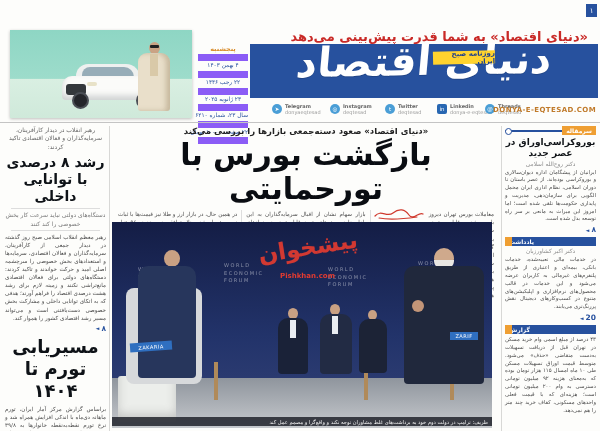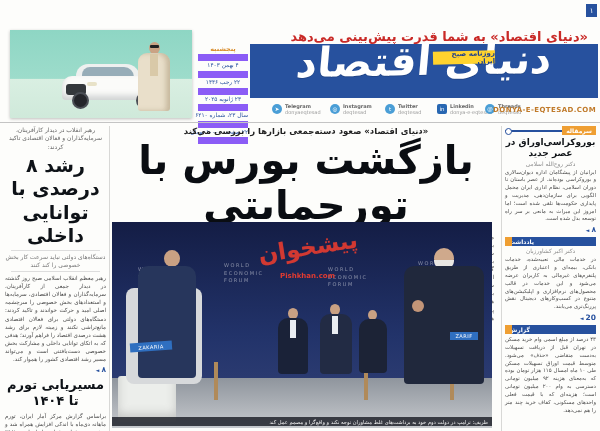--- a/index.html
+++ b/index.html
@@ -44,40 +44,40 @@
   .hline{left:0;top:122px;width:600px;height:1px;background:#c4c4c4;}
   .vline{width:1px;background:#d8d8d6;top:126px;height:305px;}
   
   .kicker{font-size:6px;color:#666;text-align:center;line-height:1.4;}
   .bodytxt{font-size:5.6px;color:#4c4c4c;text-align:justify;line-height:1.45;}
   .pageref{display:flex;gap:2px;align-items:center;justify-content:flex-end;direction:ltr;margin:2px 0 3px;}
   .pageref .num{color:#27519e;font-weight:bold;font-size:7.5px;}
   .pageref .arr{color:#27519e;font-size:5px;}
   
   .leftcol{left:5px;top:126px;width:101px;}
-  .lc-h1{font-size:19px;font-weight:bold;color:#0e1217;text-align:center;line-height:1.22;margin:3px 0;}
+  .lc-h1{font-size:14px;font-weight:bold;color:#0e1217;text-align:center;line-height:1.22;margin:3px 0;}
   .thinrule{height:1px;background:#ddd;margin:2px 6px;}
   .subhead{font-size:6px;color:#7a7a7a;text-align:center;line-height:1.35;margin:1px 0;}
   
   .rightcol{left:505px;top:126px;width:91px;}
   .tagrow{position:relative;height:9px;margin-bottom:2px;}
   .tagrow .line{position:absolute;top:4px;left:0;right:0;height:1.5px;background:#27519e;}
   .tagrow .ring{position:absolute;left:0;top:1.5px;width:5px;height:5px;border:1.5px solid #27519e;border-radius:50%;background:#fff;}
   .tagbox-o{position:absolute;right:0;top:0;background:#ef9f33;color:#fff;font-size:6px;font-weight:bold;padding:1px 4px;}
   .tagbar{position:relative;height:9px;background:#27519e;margin-bottom:2px;display:flex;align-items:center;justify-content:flex-end;padding:0 4px;box-sizing:border-box;}
   .tagbar .t{color:#fff;font-size:6px;font-weight:bold;}
   .tagbar .capL,.tagbar .capR{position:absolute;top:0;width:7px;height:9px;background:#ef9f33;}
   .tagbar .capL{left:-0px;}
   .rc-h{font-size:9px;font-weight:bold;color:#101418;text-align:center;line-height:1.25;margin:2px 0 1px;}
   .byline{font-size:5.8px;color:#8b8b8b;text-align:center;margin-bottom:2px;}
   .rc-body{font-size:5.4px;}
   
   .lead{left:114px;top:126px;width:384px;}
   .lead-kicker{font-size:8.5px;font-weight:bold;color:#222;text-align:center;}
-  .lead-h{font-size:40px;font-weight:bold;color:#0a0d12;text-align:center;line-height:1.12;margin:2px 0 5px;letter-spacing:-.5px;}
+  .lead-h{font-size:30px;font-weight:bold;color:#0a0d12;text-align:center;line-height:1.12;margin:2px 0 5px;letter-spacing:-.5px;}
   .lead-cols{display:flex;direction:rtl;}
   .lead-col{flex:1;padding:0 4px;border-left:1px solid #ddd;position:relative;}
   .lead-col:last-child{border-left:none;}
   .sig{position:absolute;left:2px;top:-3px;}
   
   .photo{left:112px;top:222px;width:380px;height:206px;background:linear-gradient(180deg,#141d45 0%,#22336a 55%,#2a3a70 75%);overflow:hidden;}
   .floor{position:absolute;left:0;bottom:0;width:100%;height:50px;background:linear-gradient(180deg,#8f959d,#c6c9cd);}
   .wef{position:absolute;color:#fff;opacity:.45;font-size:5px;letter-spacing:1.5px;line-height:1.5;text-align:left;direction:ltr;}
   .wef i{font-style:normal;display:block;}
   .chairleg{position:absolute;width:4px;height:38px;background:#b08a5a;bottom:28px;}
@@ -160,21 +160,21 @@
   <div class="kicker">رهبر انقلاب در دیدار کارآفرینان، سرمایه‌گذاران و فعالان اقتصادی تاکید کردند:</div>
   <div class="lc-h1">رشد ۸ درصدی با توانایی داخلی</div>
   <div class="thinrule"></div>
   <div class="subhead">دستگاه‌های دولتی نباید سرعت کار بخش خصوصی را کند کنند</div>
   <div class="thinrule"></div>
   <div class="bodytxt">رهبر معظم انقلاب اسلامی صبح روز گذشته در دیدار جمعی از کارآفرینان، سرمایه‌گذاران و فعالان اقتصادی، سرمایه‌ها و استعدادهای بخش خصوصی را سرچشمه اصلی امید و حرکت خواندند و تاکید کردند: دستگاه‌های دولتی برای فعالان اقتصادی مانع‌تراشی نکنند و زمینه لازم برای رشد هشت درصدی اقتصاد را فراهم آورند؛ هدفی که به اتکای توانایی داخلی و مشارکت بخش خصوصی دست‌یافتنی است و می‌تواند مسیر رشد اقتصادی کشور را هموار کند.</div>
   <div class="pageref">
       <span class="arr">◄</span>
       <span class="num">۸</span>
     </div>
-  <div class="lc-h1" style="font-size:13px;">مسیریابی تورم تا ۱۴۰۴</div>
+  <div class="lc-h1" style="font-size:18px;">مسیریابی تورم تا ۱۴۰۴</div>
   <div class="bodytxt">براساس گزارش مرکز آمار ایران، تورم ماهانه دی‌ماه با اندکی افزایش همراه شد و نرخ تورم نقطه‌به‌نقطه خانوارها به ۳۹/۸ درصد خواهد رسید. بررسی‌های «دنیای اقتصاد» نشان می‌دهد در صورت تداوم سیاست‌های فعلی بانک مرکزی، تورم سال آینده می‌تواند مهار شود؛ هرچند ریسک‌های ارزی و بودجه‌ای می‌توانند این مسیر را در میانه راه دگرگون کنند و نرخ تورم را از محدوده هدف دور سازند.</div>
 
 </div>
 
 <div class="abs lead">
   <div class="lead-kicker">«دنیای اقتصاد» صعود دسته‌جمعی بازارها را بررسی می‌کند</div>
   <div class="lead-h">بازگشت بورس با تورحمایتی</div>
   <div class="lead-cols">
     <div class="lead-col">
       <svg class="sig" width="52" height="13" viewBox="0 0 52 13">

